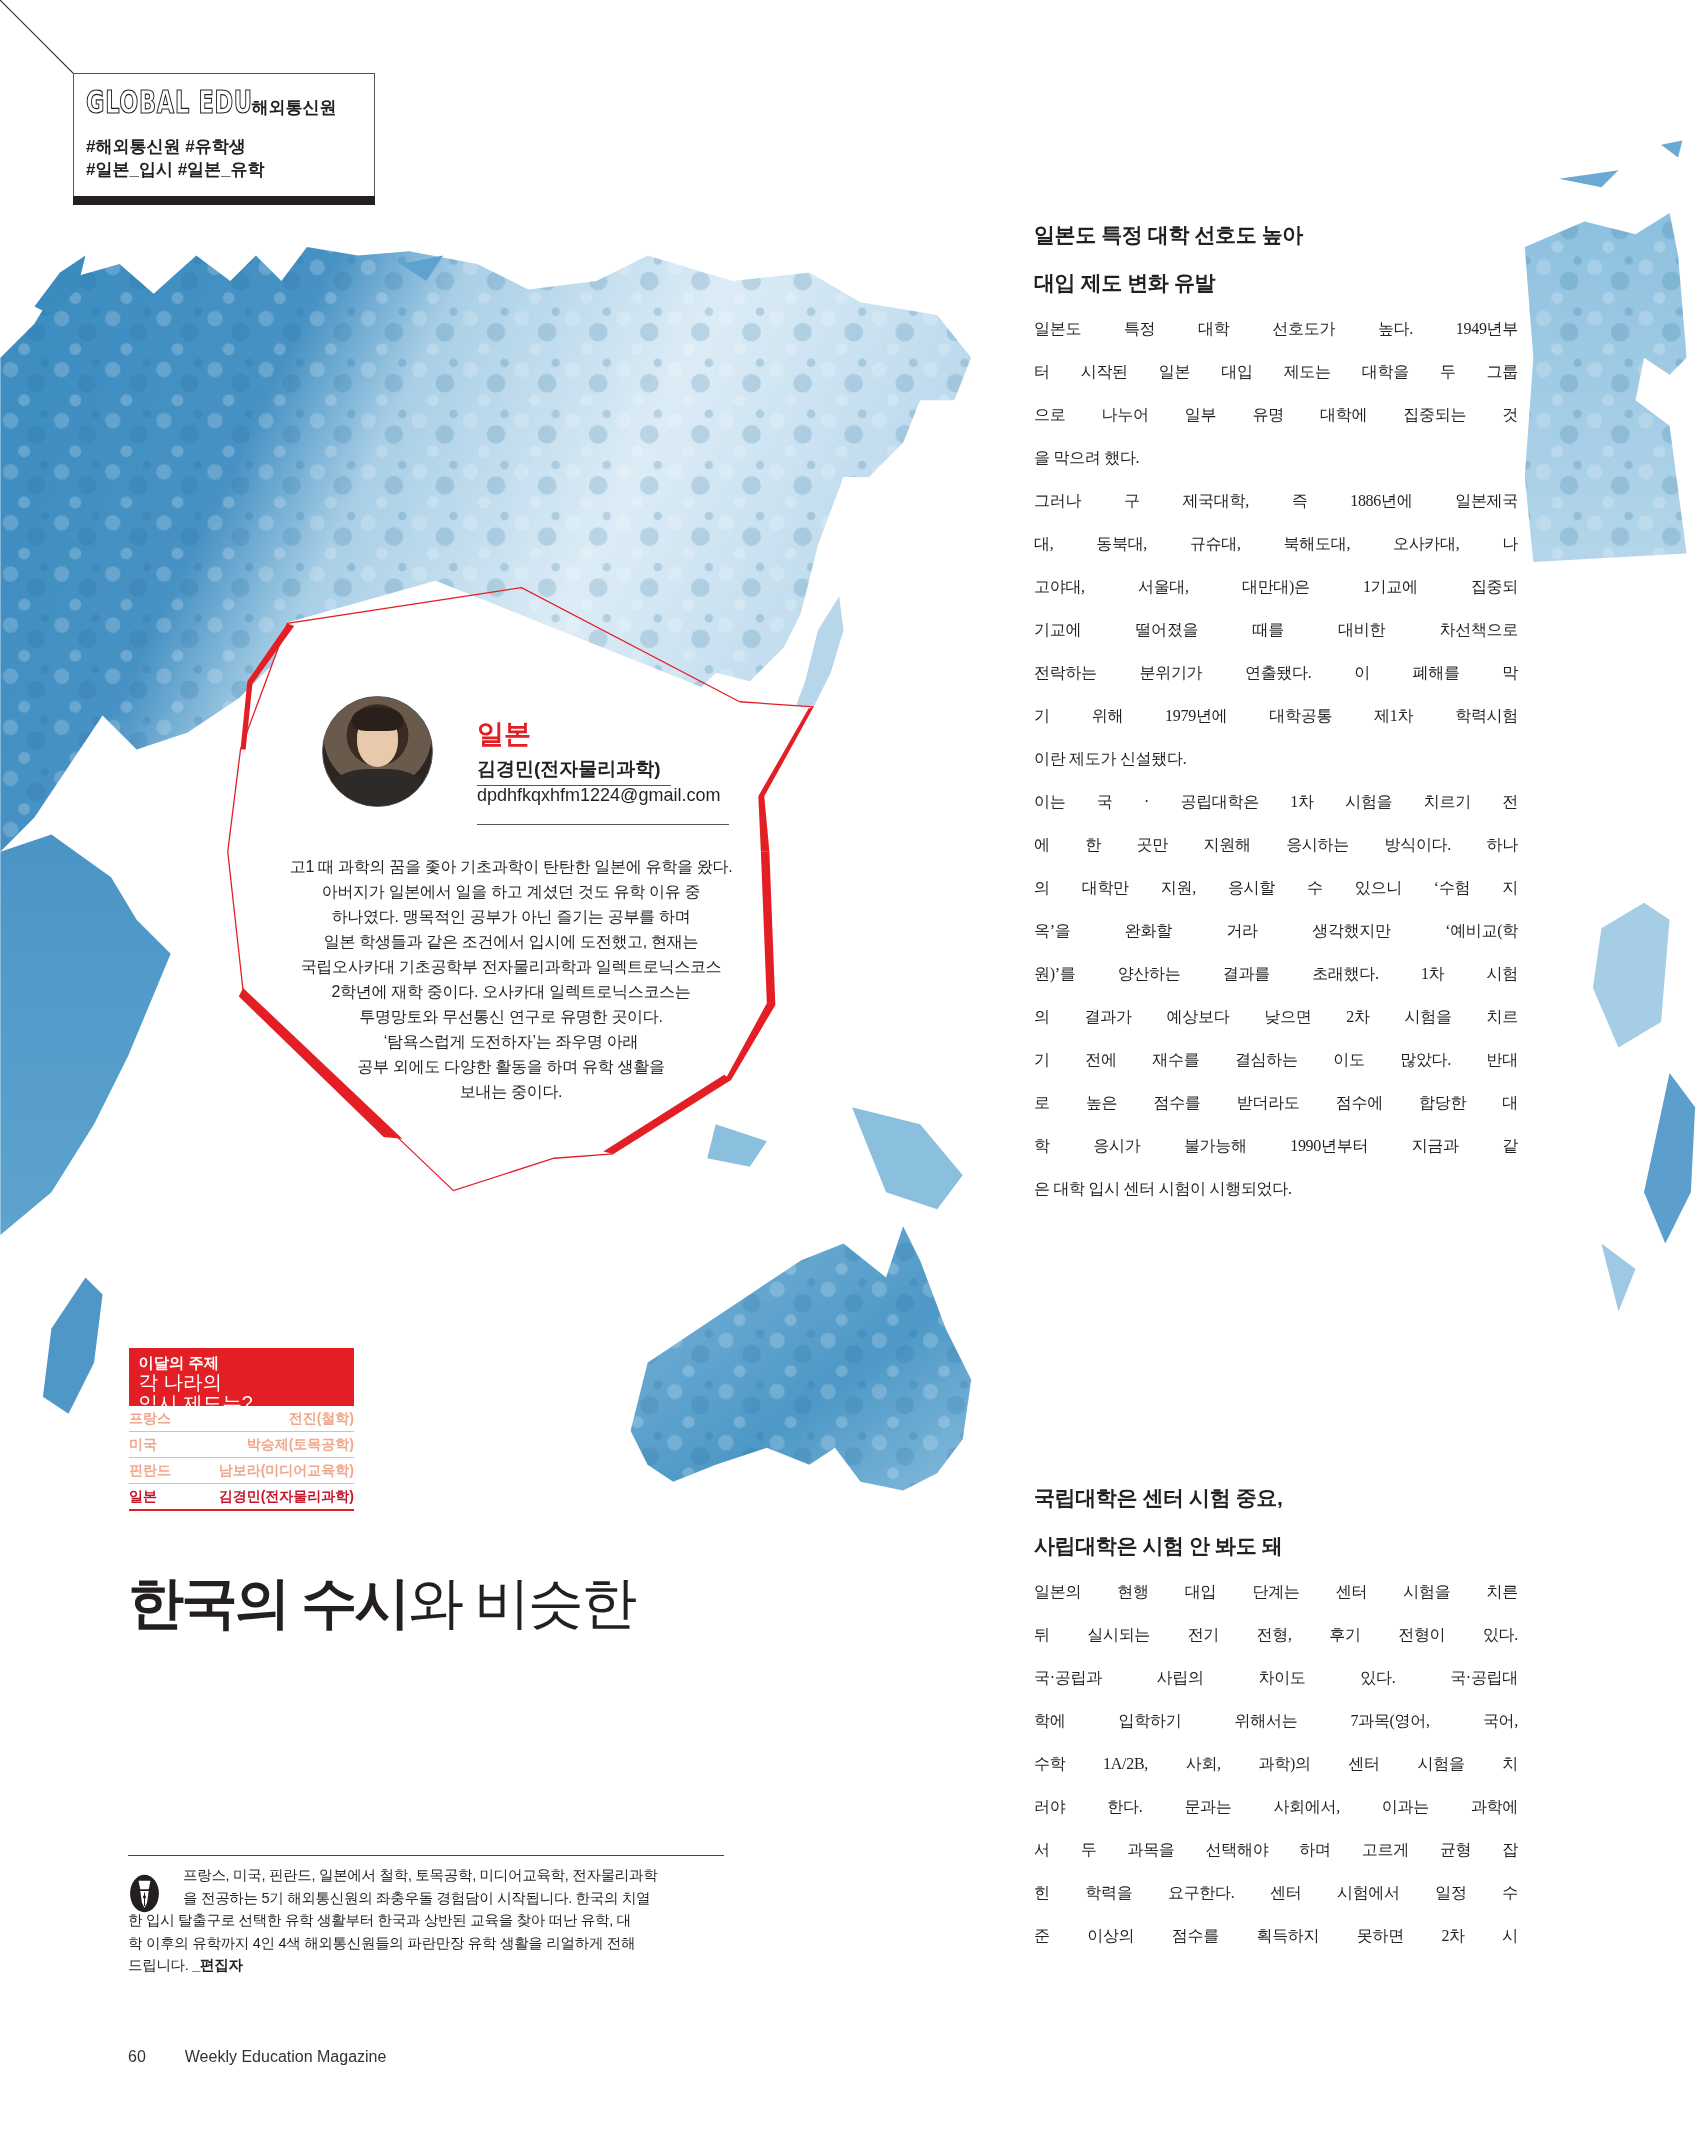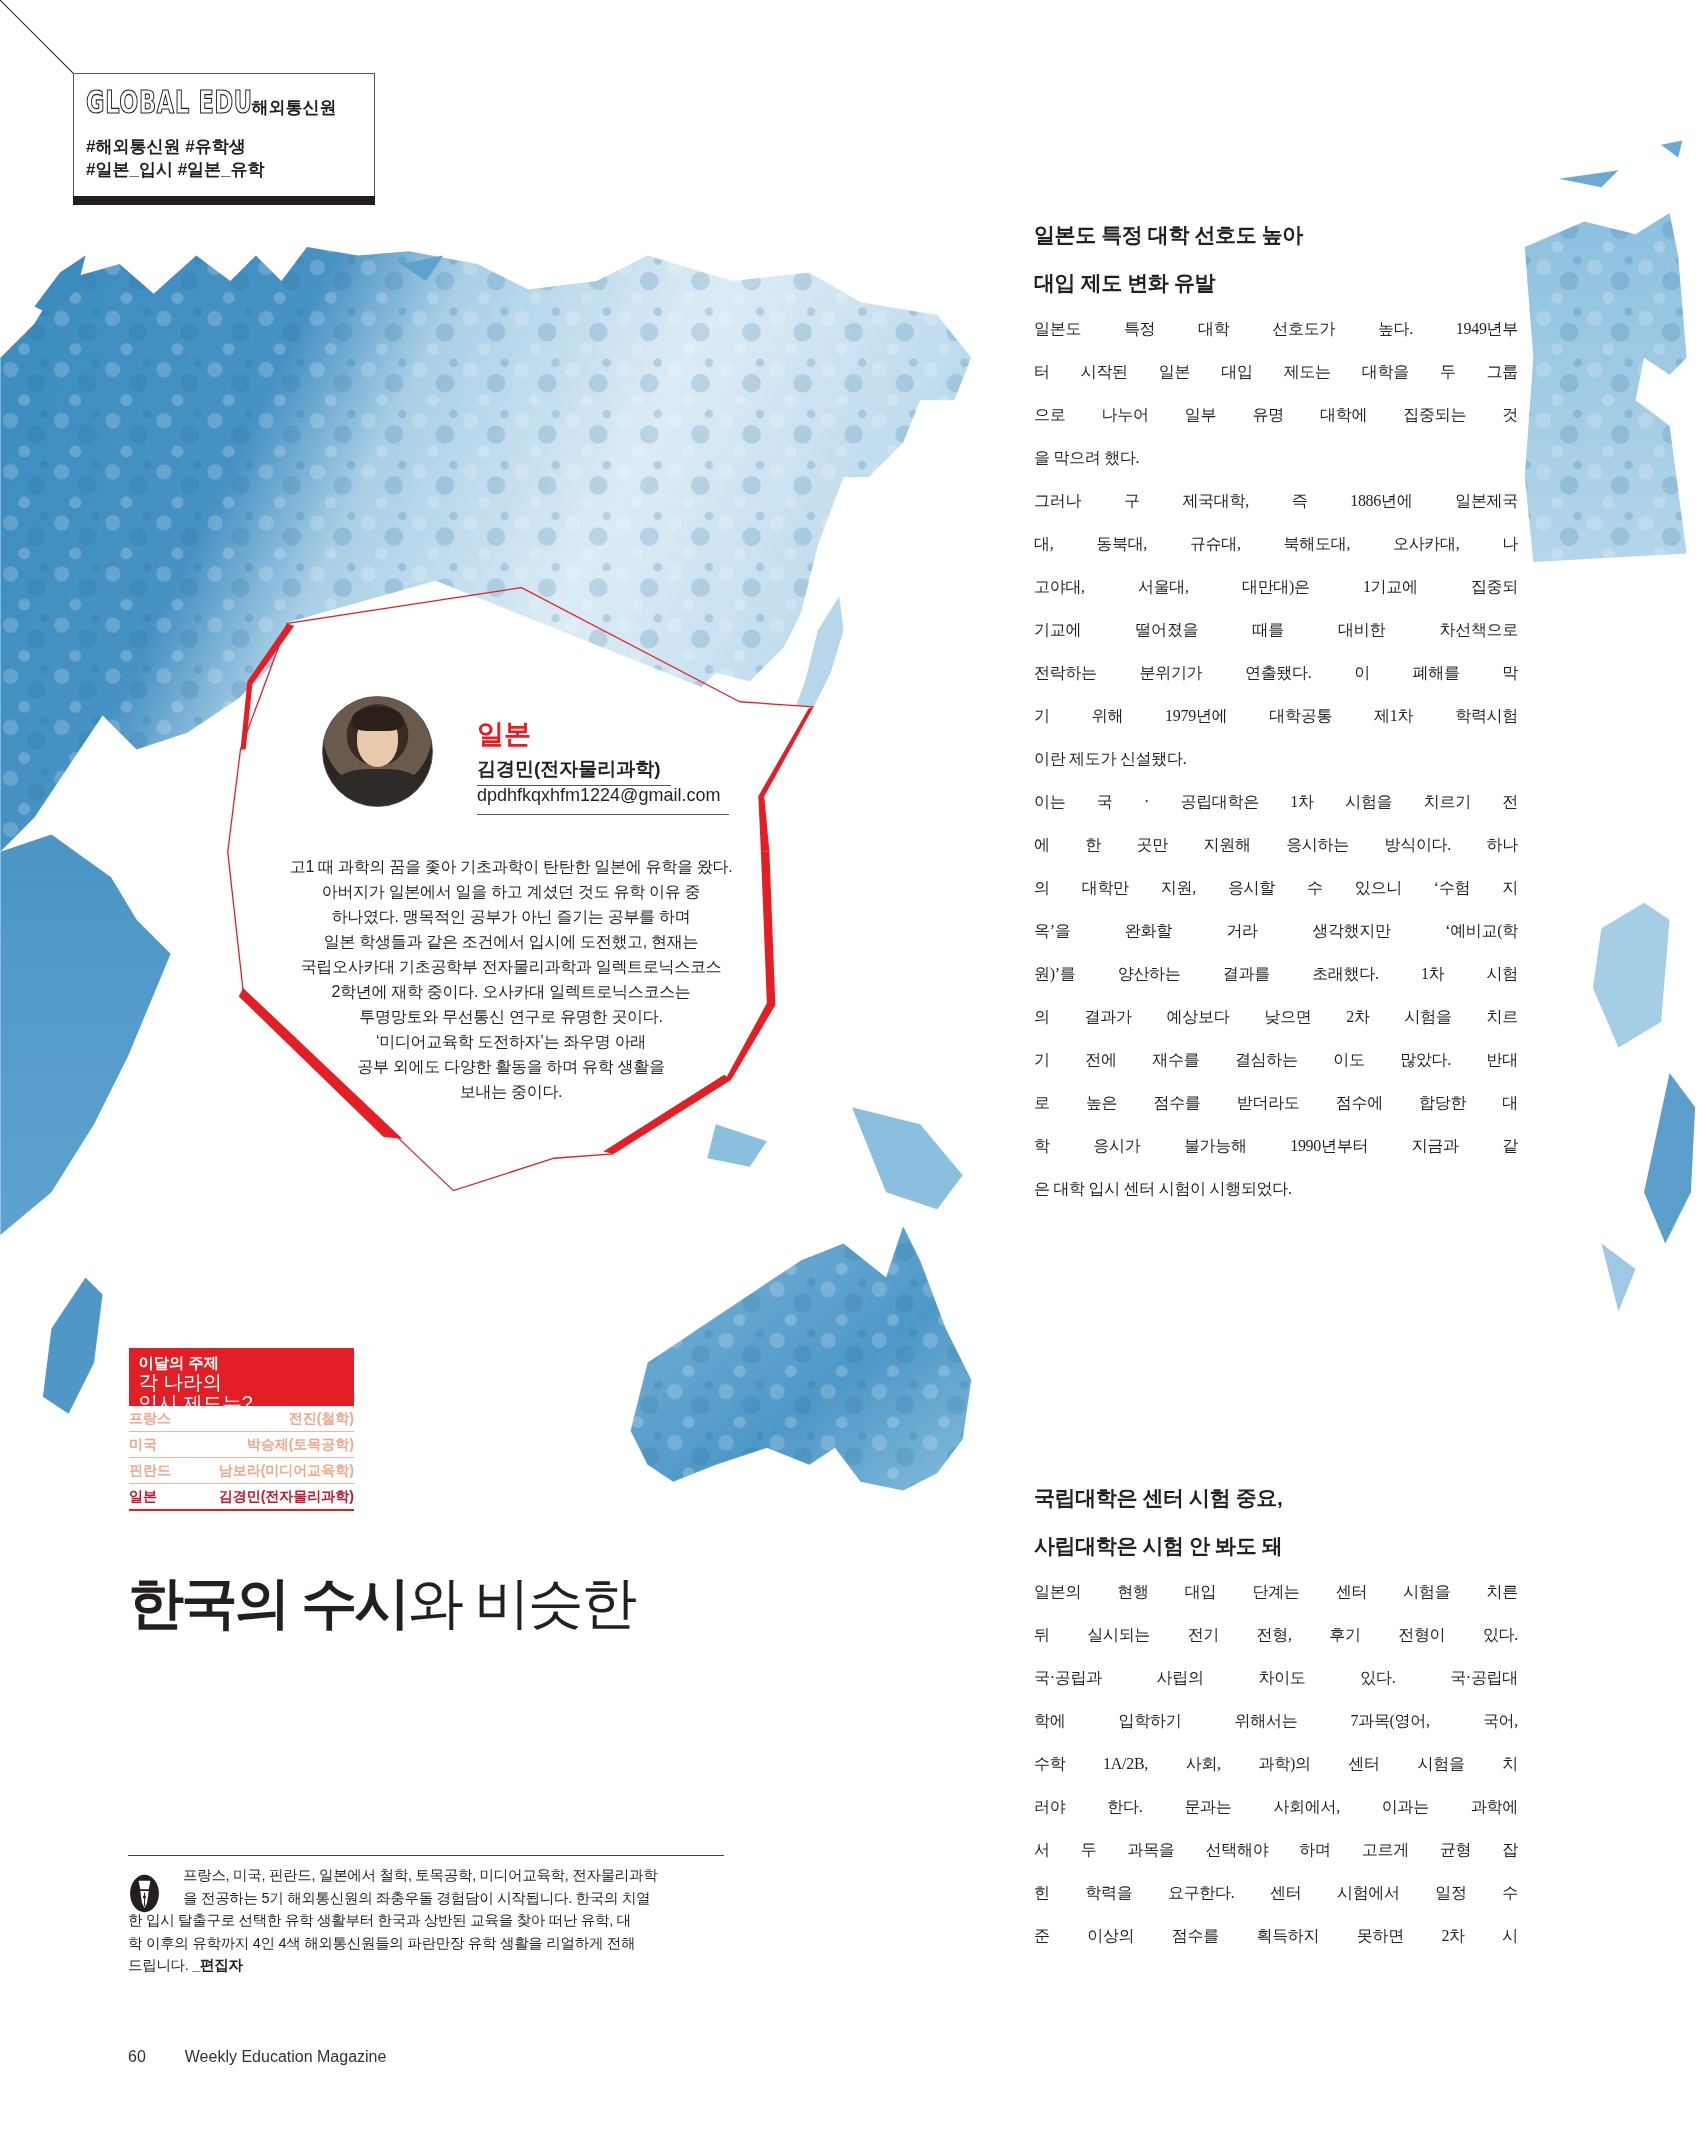--- a/index.html
+++ b/index.html
@@ -24,21 +24,21 @@
   #bubble-svg { position:absolute; left:0; top:0; z-index:4; pointer-events:none; }
   .avatar { position:absolute; left:322px; top:696px; width:109px; height:109px; border-radius:50%;
             overflow:hidden; background:radial-gradient(circle at 50% 35%, #e8c7a8 0 22%, #3a2a22 23% 34%, #6a5a4c 35% 60%, #2b2421 61%); border:0.9px solid #555; z-index:5;}
   .avatar .face { position:absolute; left:34px; top:19px; width:41px; height:51px; background:#e9c9ab; border-radius:45% 45% 50% 50%; }
   .avatar .hair { position:absolute; left:29px; top:10.2px; width:51px; height:24px; background:#2a1f1a; border-radius:50% 50% 30% 30%; }
   .avatar .coat { position:absolute; left:6.8px; top:72px; width:95px; height:51px; background:#2d2a28; border-radius:40% 40% 0 0; }
   .country-red { position:absolute; left:477px; top:716px; font-size:27px; font-weight:bold; color:#e31e24; z-index:5; }
   .p-name { position:absolute; left:477px; top:756px; font-size:19px; font-weight:bold; color:#231f20; z-index:5;
             border-bottom:0.9px solid #555; padding-bottom:2.6px; width:194px; }
   .p-email { position:absolute; left:477px; top:785px; font-size:18px; color:#231f20; z-index:5;
-             border-bottom:0.9px solid #555; padding-bottom:8px; width:252px; }
+             border-bottom:0.9px solid #555; padding-bottom:18px; width:252px; }
   .p-bio { position:absolute; left:247px; top:854px; width:528px; text-align:center; font-size:16px; line-height:25px; color:#231f20; z-index:5; letter-spacing:-0.3px;}
   .p-bio div { white-space:nowrap; }
 
   
   .topic { position:absolute; left:129px; top:1348px; width:225px; z-index:5; }
   .topic-head { background:#e31e24; color:#fff; padding:5.1px 9.4px 3.4px; height:58px; box-sizing:border-box; }
   .topic-label { font-size:15.3px; font-weight:bold; line-height:19px; }
   .topic-title { font-size:19.6px; line-height:21px; }
   .topic-row { display:flex; justify-content:space-between; font-size:14px; font-weight:bold; color:#f0a88c;
                border-bottom:0.9px solid #f0b5a0; height:25px; line-height:25px;gap:37px; }
@@ -164,21 +164,21 @@
 <div class="p-name">김경민(전자물리과학)</div>
 <div class="p-email">dpdhfkqxhfm1224@gmail.com</div>
 <div class="p-bio">
   <div>고1 때 과학의 꿈을 좇아 기초과학이 탄탄한 일본에 유학을 왔다.</div>
   <div>아버지가 일본에서 일을 하고 계셨던 것도 유학 이유 중</div>
   <div>하나였다. 맹목적인 공부가 아닌 즐기는 공부를 하며</div>
   <div>일본 학생들과 같은 조건에서 입시에 도전했고, 현재는</div>
   <div>국립오사카대 기초공학부 전자물리과학과 일렉트로닉스코스</div>
   <div>2학년에 재학 중이다. 오사카대 일렉트로닉스코스는</div>
   <div>투명망토와 무선통신 연구로 유명한 곳이다.</div>
-  <div>‘미디어교육학 도전하자’는 좌우명 아래</div>
+  <div>‘탐욕스럽게 도전하자’는 좌우명 아래</div>
   <div>공부 외에도 다양한 활동을 하며 유학 생활을</div>
   <div>보내는 중이다.</div>
 </div>
 
 <div class="topic">
   <div class="topic-head">
     <div class="topic-label">이달의 주제</div>
     <div class="topic-title">각 나라의</div>
     <div class="topic-title">입시 제도는?</div>
   </div>

